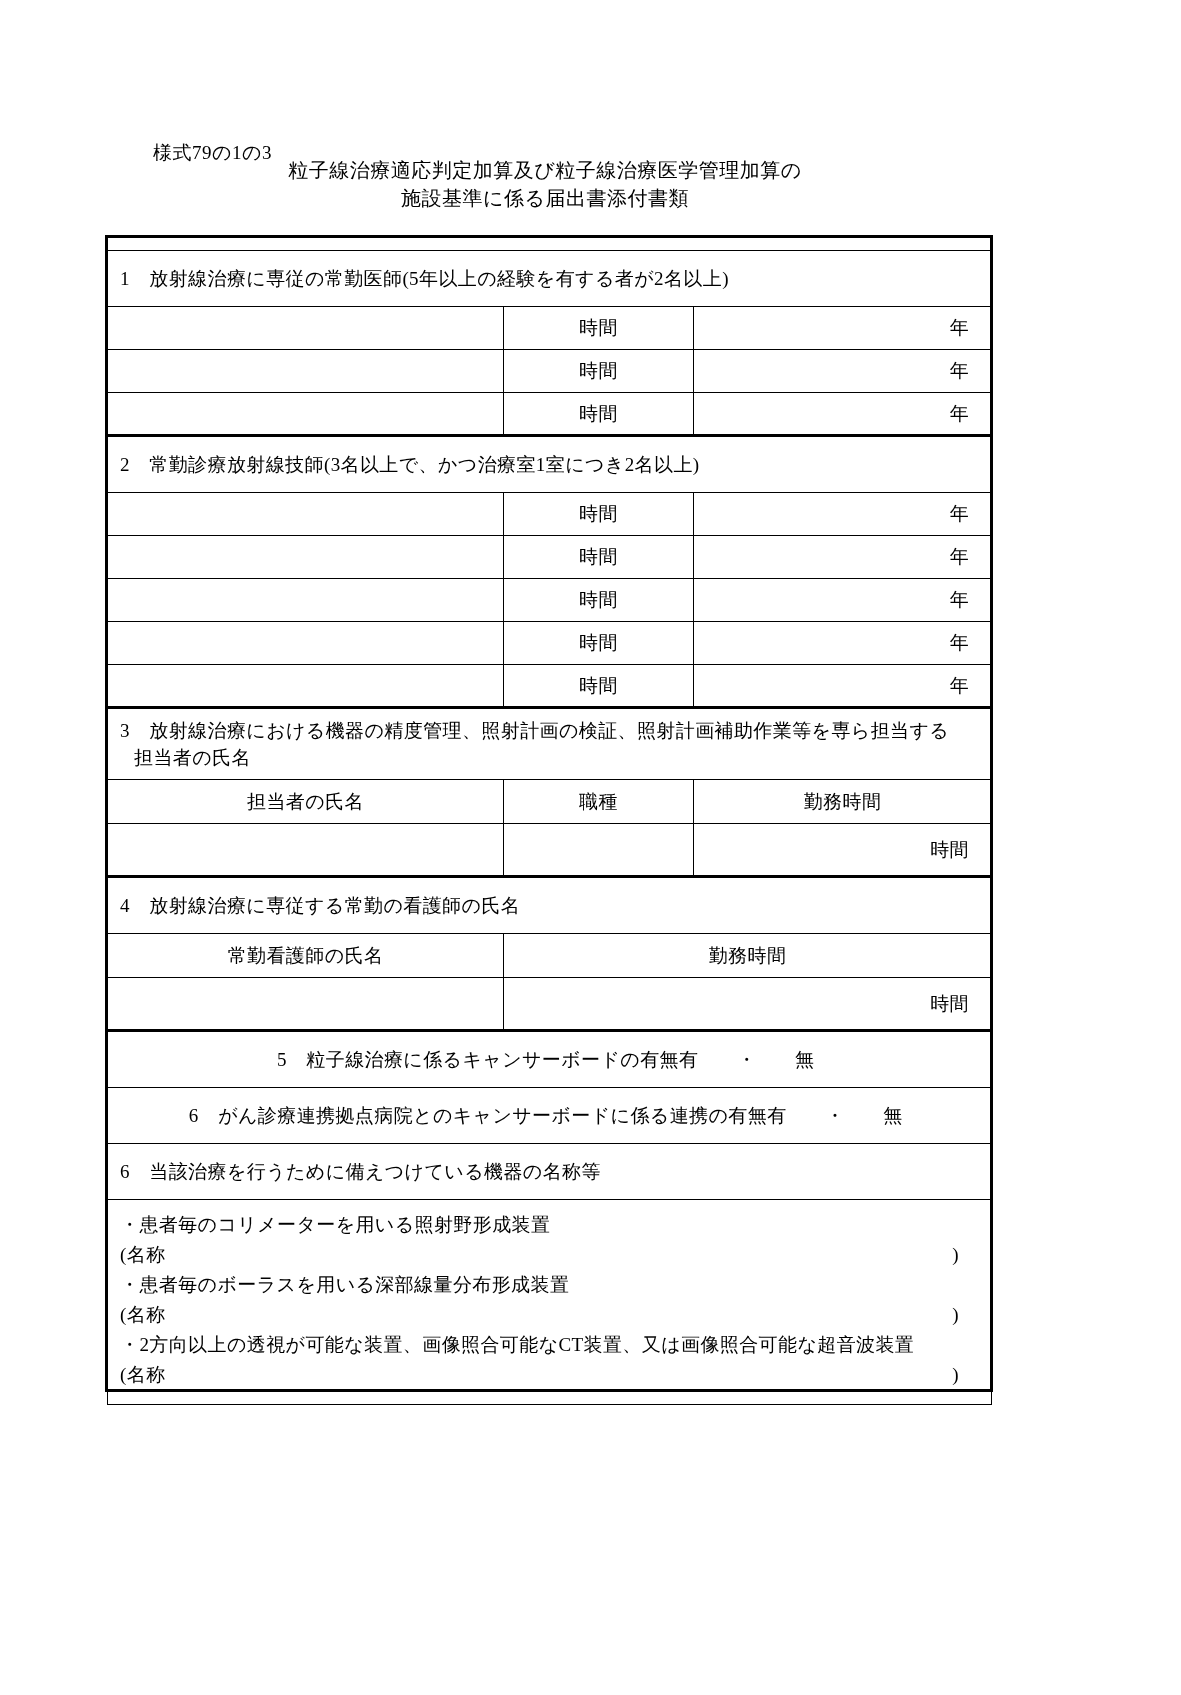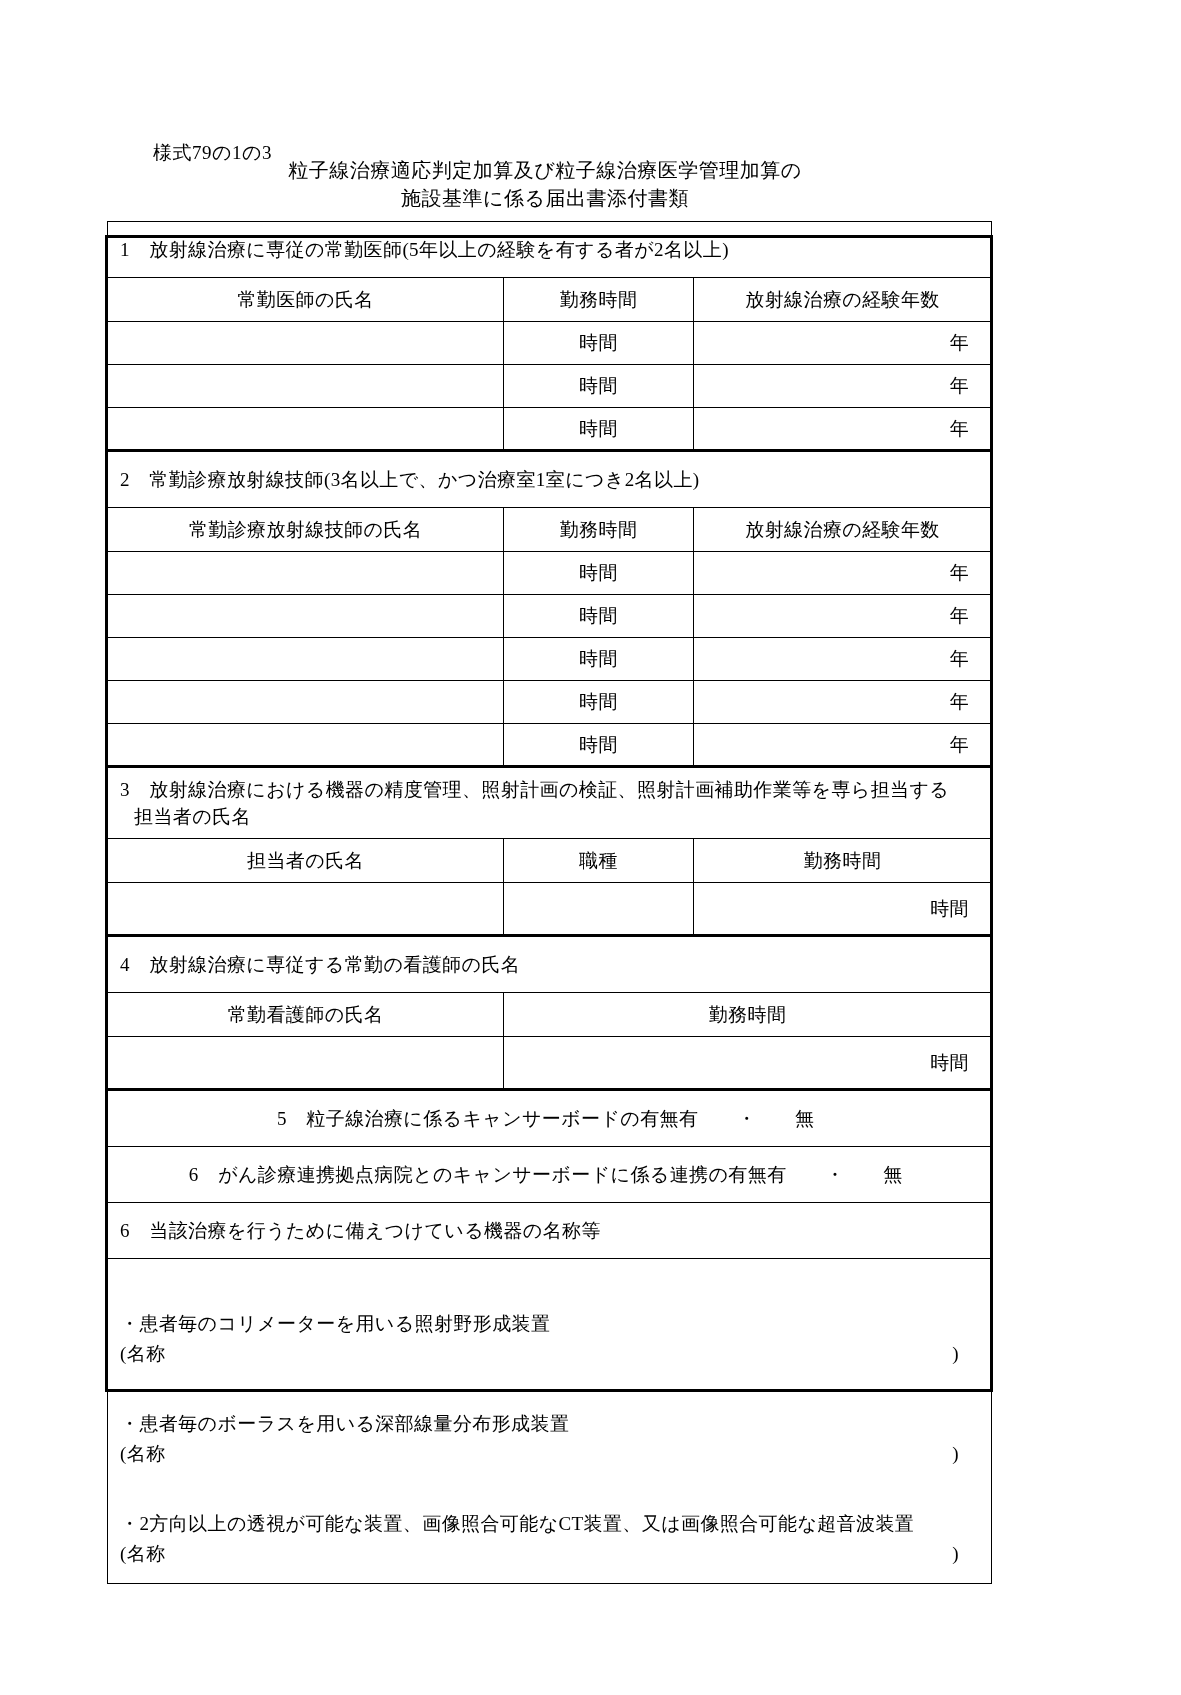--- a/index.html
+++ b/index.html
@@ -38,21 +38,21 @@
     text-align: center;
     font-size: 20px;
     line-height: 28px;
     letter-spacing: 0.5px;
   }
   .doc-title div { white-space: nowrap; }
 
   table.form {
     position: absolute;
     left: 107px;
-    top: 221px;
+    top: 250px;
     width: 884px;
     border-collapse: collapse;
     table-layout: fixed;
   }
   table.form td {
     border: 1px solid #000000;
     font-size: 19px;
     letter-spacing: 0.4px;
     vertical-align: middle;
     padding: 0;
@@ -114,21 +114,21 @@
     padding-right: 22px;
   }
   .yn-choices {
     letter-spacing: 10px;
     white-space: nowrap;
   }
   .equip {
     padding: 10px 12px 14px 12px !important;
     line-height: 30px;
   }
-  .equip .line { white-space: nowrap; margin-top: 40px; }
+  .equip .line { white-space: nowrap; }
   .equip .name-line {
     display: flex;
     justify-content: space-between;
   }
   .equip .paren-right { padding-right: 20px; }
   .thickline td { border-top: 3px solid #000 !important; }
 </style>
 </head>
 <body>
 
@@ -146,48 +146,38 @@
     <colgroup>
       <col style="width:396px">
       <col style="width:190px">
       <col style="width:298px">
     </colgroup>
 
     <tbody>
         <tr>
       <td class="sec-head" colspan="3">1　放射線治療に専従の常勤医師(5年以上の経験を有する者が2名以上)</td>
     </tr>
-    <tr>
-      <td class="colhead">常勤医師の氏名</td>
-      <td class="colhead">勤務時間</td>
-      <td class="colhead">放射線治療の経験年数</td>
-    </tr>
     <tr class="datarow">
       <td></td>
       <td class="unit-center">時間</td>
       <td class="unit-right">年</td>
     </tr>
     <tr class="datarow">
       <td></td>
       <td class="unit-center">時間</td>
       <td class="unit-right">年</td>
     </tr>
     <tr class="datarow">
       <td></td>
       <td class="unit-center">時間</td>
       <td class="unit-right">年</td>
     </tr>
 
     <tr class="thickline">
       <td class="sec-head" colspan="3">2　常勤診療放射線技師(3名以上で、かつ治療室1室につき2名以上)</td>
-    </tr>
-    <tr>
-      <td class="colhead">常勤診療放射線技師の氏名</td>
-      <td class="colhead">勤務時間</td>
-      <td class="colhead">放射線治療の経験年数</td>
     </tr>
     <tr class="datarow">
       <td></td>
       <td class="unit-center">時間</td>
       <td class="unit-right">年</td>
     </tr>
     <tr class="datarow">
       <td></td>
       <td class="unit-center">時間</td>
       <td class="unit-right">年</td>

